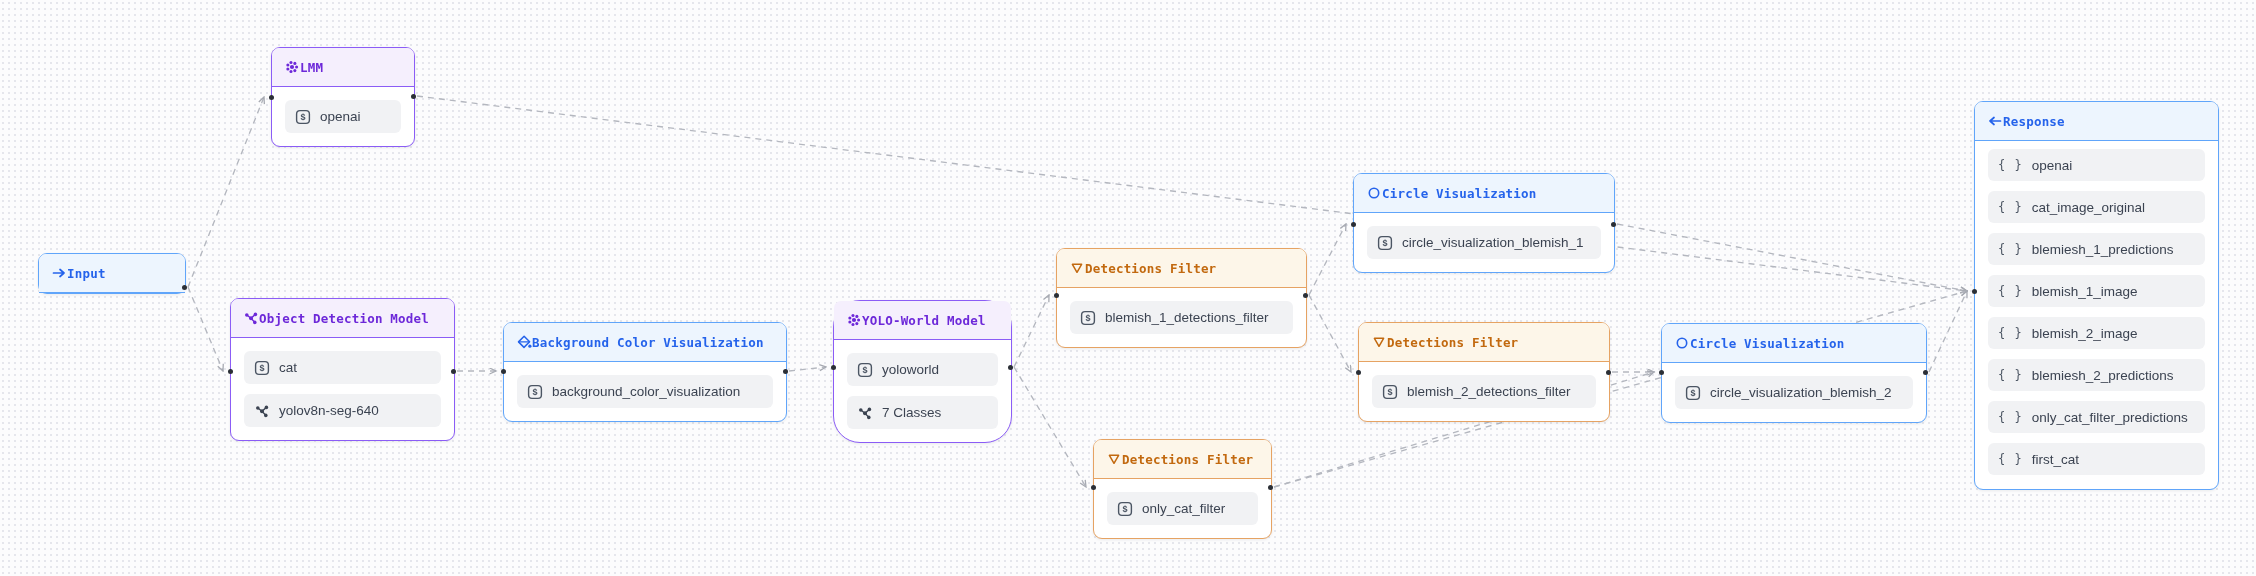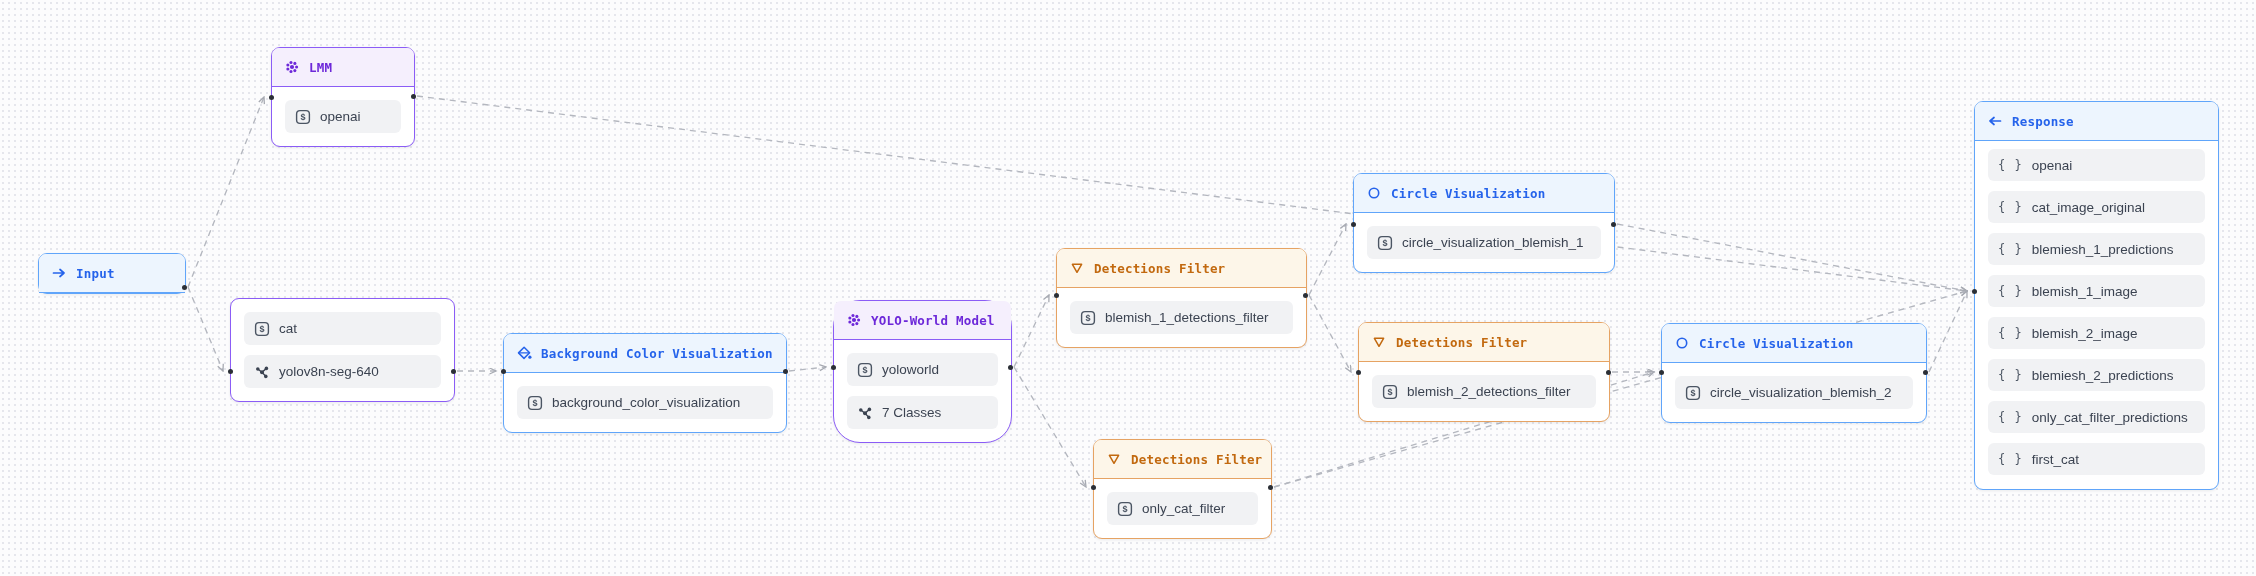--- a/index.html
+++ b/index.html
@@ -10,21 +10,21 @@
     background-size:6px 6px;
     font-family:"Liberation Sans",sans-serif;
   }
   #edges{position:absolute;left:0;top:0;width:2256px;height:576px;}
   .node{
     position:absolute;background:#ffffff;
     border:1.5px solid var(--border);border-radius:9px;
     box-shadow:0 1px 3px rgba(16,24,40,.08);
   }
   .node-header{
-    display:flex;align-items:center;gap:9px;height:38px;padding:0 12px;
+    display:flex;align-items:center;height:38px;padding:0 12px;
     background:var(--hbg);border-bottom:1.5px solid var(--border);
     border-radius:7px 7px 0 0;color:var(--title);
   }
   .node-header svg{flex:none;}
   .node-title{
     font-family:"DejaVu Sans Mono",monospace;font-size:12.5px;font-weight:700;
     letter-spacing:.2px;white-space:nowrap;
   }
   .node-body{display:flex;flex-direction:column;gap:10px;padding:13px;}
   .node.compact .node-body{gap:10px;padding:8px 13px 14px;}
@@ -99,20 +99,30 @@
       <div class="node" style="left: 38px; top: 253px; width: 146px; --border: #60a5fa; --hbg: #edf5fe; --title: #2563eb;">
         <div class="node-header">
           <svg width="16" height="16" viewBox="0 0 16 16">
             <path d="M2.5 8 H12.5 M9 4.5 L13 8 L9 11.5" fill="none" stroke="currentColor" stroke-width="1.7" stroke-linecap="round" stroke-linejoin="round"></path>
           </svg>
           <span class="node-title">Input</span>
         </div>
       </div>
       <div class="handle" style="left: 181.5px; top: 284.5px;"></div>
       <div class="node" style="left: 230px; top: 298px; width: 223px; --border: #8b5cf6; --hbg: #f5effd; --title: #6d28d9;">
+        <div class="node-header">
+          <svg width="16" height="16" viewBox="0 0 16 16">
+            <path d="M8 8.2 L3.8 5 M8 8.2 L12.4 4.4 M8 8.2 L11.8 12.4" stroke="currentColor" stroke-width="1.4" fill="none"></path>
+            <circle cx="3.8" cy="5" r="1.8" fill="currentColor"></circle>
+            <circle cx="12.4" cy="4.4" r="1.8" fill="currentColor"></circle>
+            <circle cx="11.8" cy="12.4" r="1.8" fill="currentColor"></circle>
+            <circle cx="8" cy="8.2" r="2" fill="currentColor"></circle>
+          </svg>
+          <span class="node-title">Object Detection Model</span>
+        </div>
         <div class="node-body">
           <div class="row">
             <svg width="16" height="16" viewBox="0 0 16 16">
               <rect x="1.6" y="1.6" width="12.8" height="12.8" rx="3.4" fill="none" stroke="#4b5563" stroke-width="1.4"></rect>
               <text x="8" y="11.4" text-anchor="middle" font-size="9" font-weight="bold" fill="#4b5563" font-family="Liberation Sans, sans-serif">$</text>
             </svg>
             <span>cat</span>
           </div>
           <div class="row">
             <svg width="16" height="16" viewBox="0 0 16 16">
@@ -121,21 +131,21 @@
               <circle cx="12.4" cy="4.4" r="1.8" fill="currentColor"></circle>
               <circle cx="11.8" cy="12.4" r="1.8" fill="currentColor"></circle>
               <circle cx="8" cy="8.2" r="2" fill="currentColor"></circle>
             </svg>
             <span>yolov8n-seg-640</span>
           </div>
         </div>
       </div>
       <div class="handle" style="left: 227.5px; top: 368.5px;"></div>
       <div class="handle" style="left: 450.5px; top: 368.5px;"></div>
-      <div class="node" style="left: 503px; top: 333px; width: 282px; --border: #60a5fa; --hbg: #edf5fe; --title: #2563eb;">
+      <div class="node" style="left: 503px; top: 322px; width: 282px; --border: #60a5fa; --hbg: #edf5fe; --title: #2563eb;">
         <div class="node-header">
           <svg width="16" height="16" viewBox="0 0 16 16">
             <path d="M8.1 2.3 L13.6 7.8 L8 13.4 L2.5 7.9 Z" fill="none" stroke="currentColor" stroke-width="1.5" stroke-linejoin="round"></path>
             <path d="M2.5 7.9 L13.6 7.8" stroke="currentColor" stroke-width="1.2"></path>
             <circle cx="13.9" cy="12.2" r="1.6" fill="currentColor"></circle>
           </svg>
           <span class="node-title">Background Color Visualization</span>
         </div>
         <div class="node-body">
           <div class="row">

